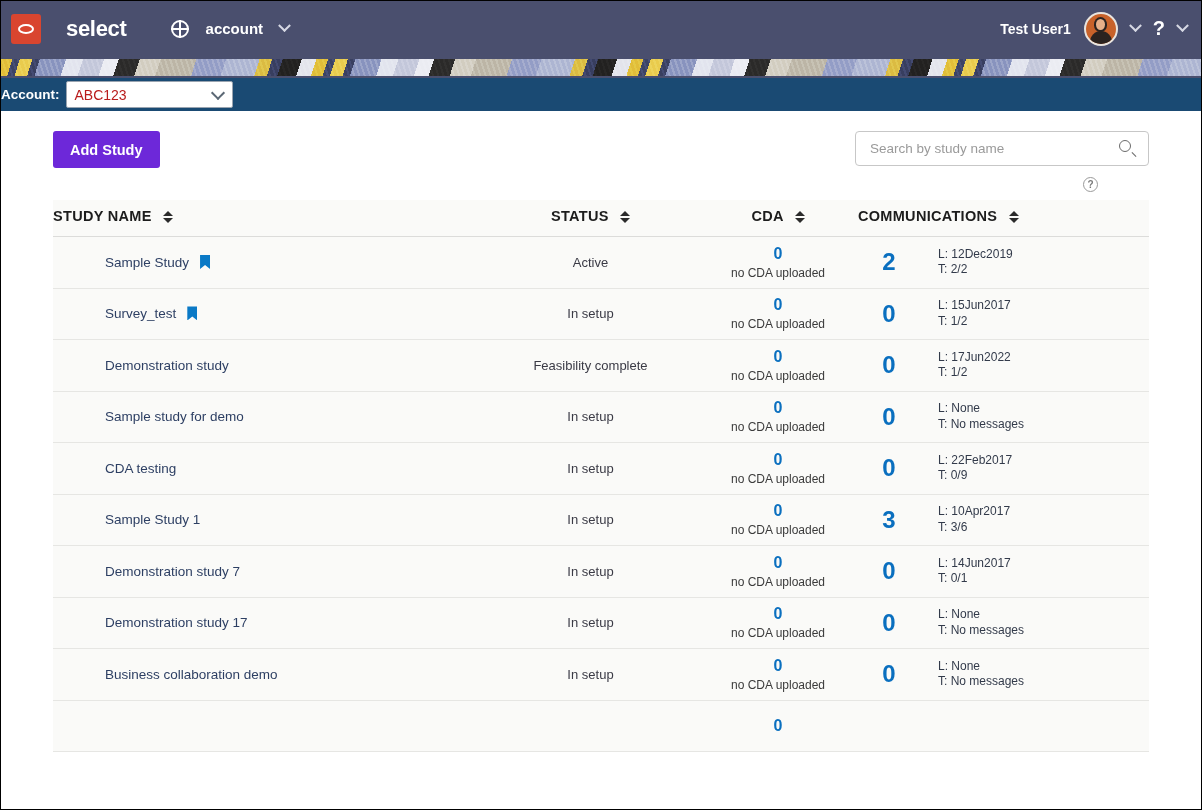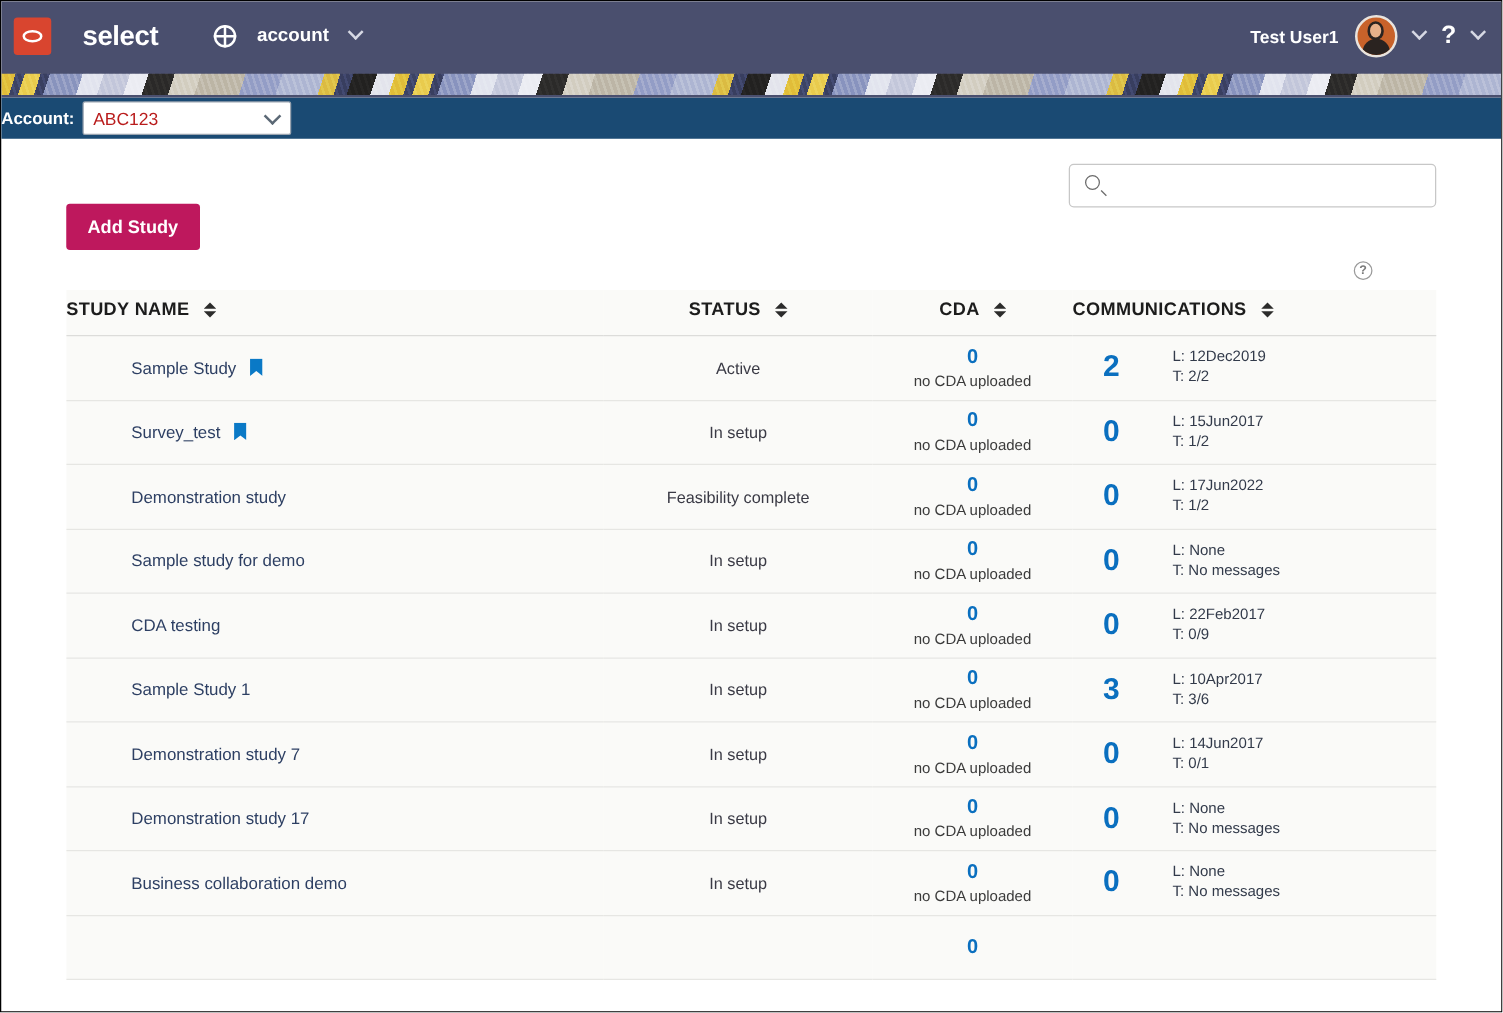--- a/index.html
+++ b/index.html
@@ -235,31 +235,30 @@
     position: relative;
   }
 
   .toolbar {
     display: flex;
     align-items: flex-start;
     justify-content: space-between;
     padding-top: 20px;
   }
   .btn-primary {
-    background: #be185d;
+    background: #6d28d9;
     color: #ffffff;
     border: none;
     border-radius: 3px;
     font-size: 14.5px;
     font-weight: bold;
     font-family: "Liberation Sans", sans-serif;
     padding: 0 17px;
     height: 37px;
     cursor: pointer;
-    margin-top: 32px;
   }
   .hint-text {
     font-size: 13px;
     color: #3a3a3a;
     margin-top: 12px;
   }
 
   .search-wrap {
     width: 294px;
     height: 35px;
@@ -484,20 +483,21 @@
     </div>
   </div>
 
   <div class="content">
 
     <div class="toolbar">
       <div>
         <button class="btn-primary">Add Study</button>
       </div>
       <div class="search-wrap">
+        <input class="search-input" type="text" placeholder="Search by study name" style="">
         <span class="search-icon">
           <span class="ring"></span>
             <span class="handle"></span>
         </span>
       </div>
     </div>
 
     <div class="info-row">
       <span class="info-icon">?</span>
     </div>

